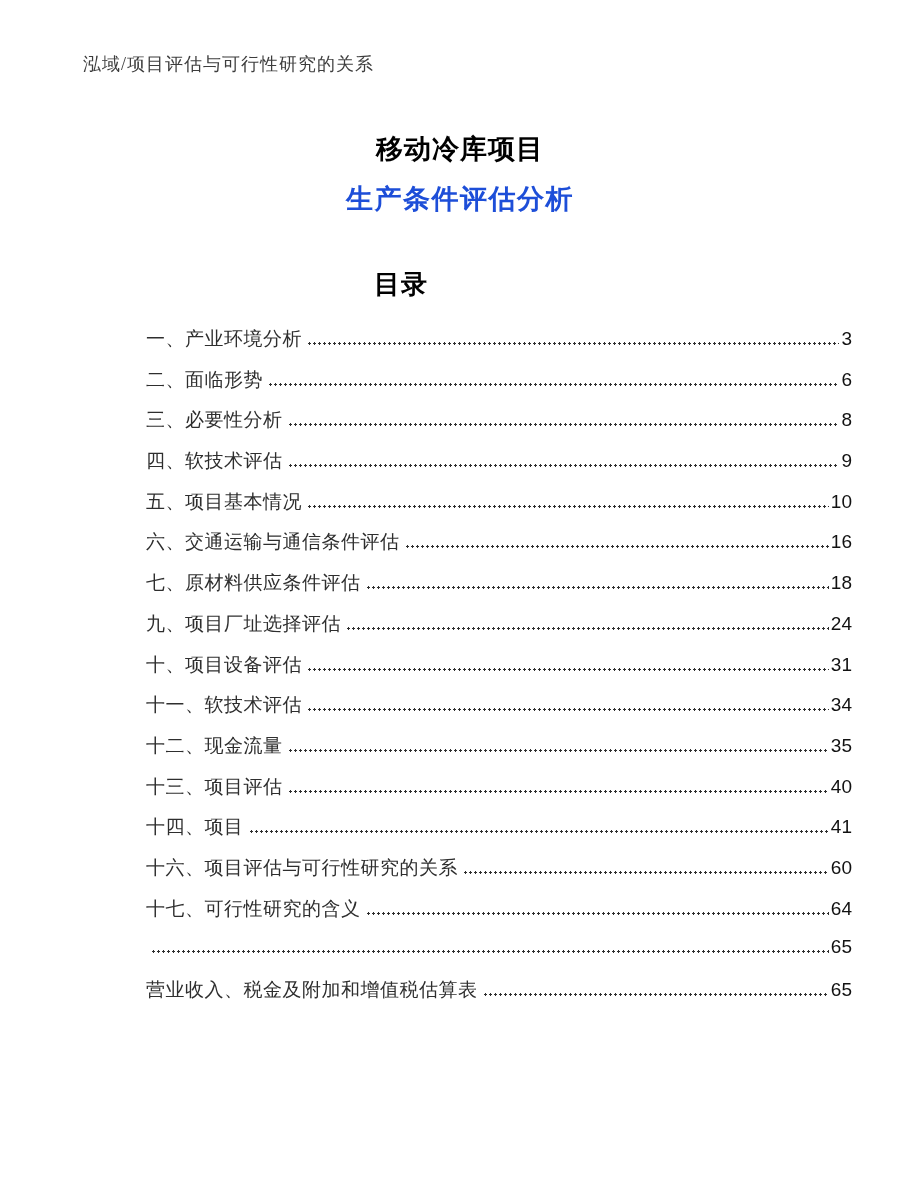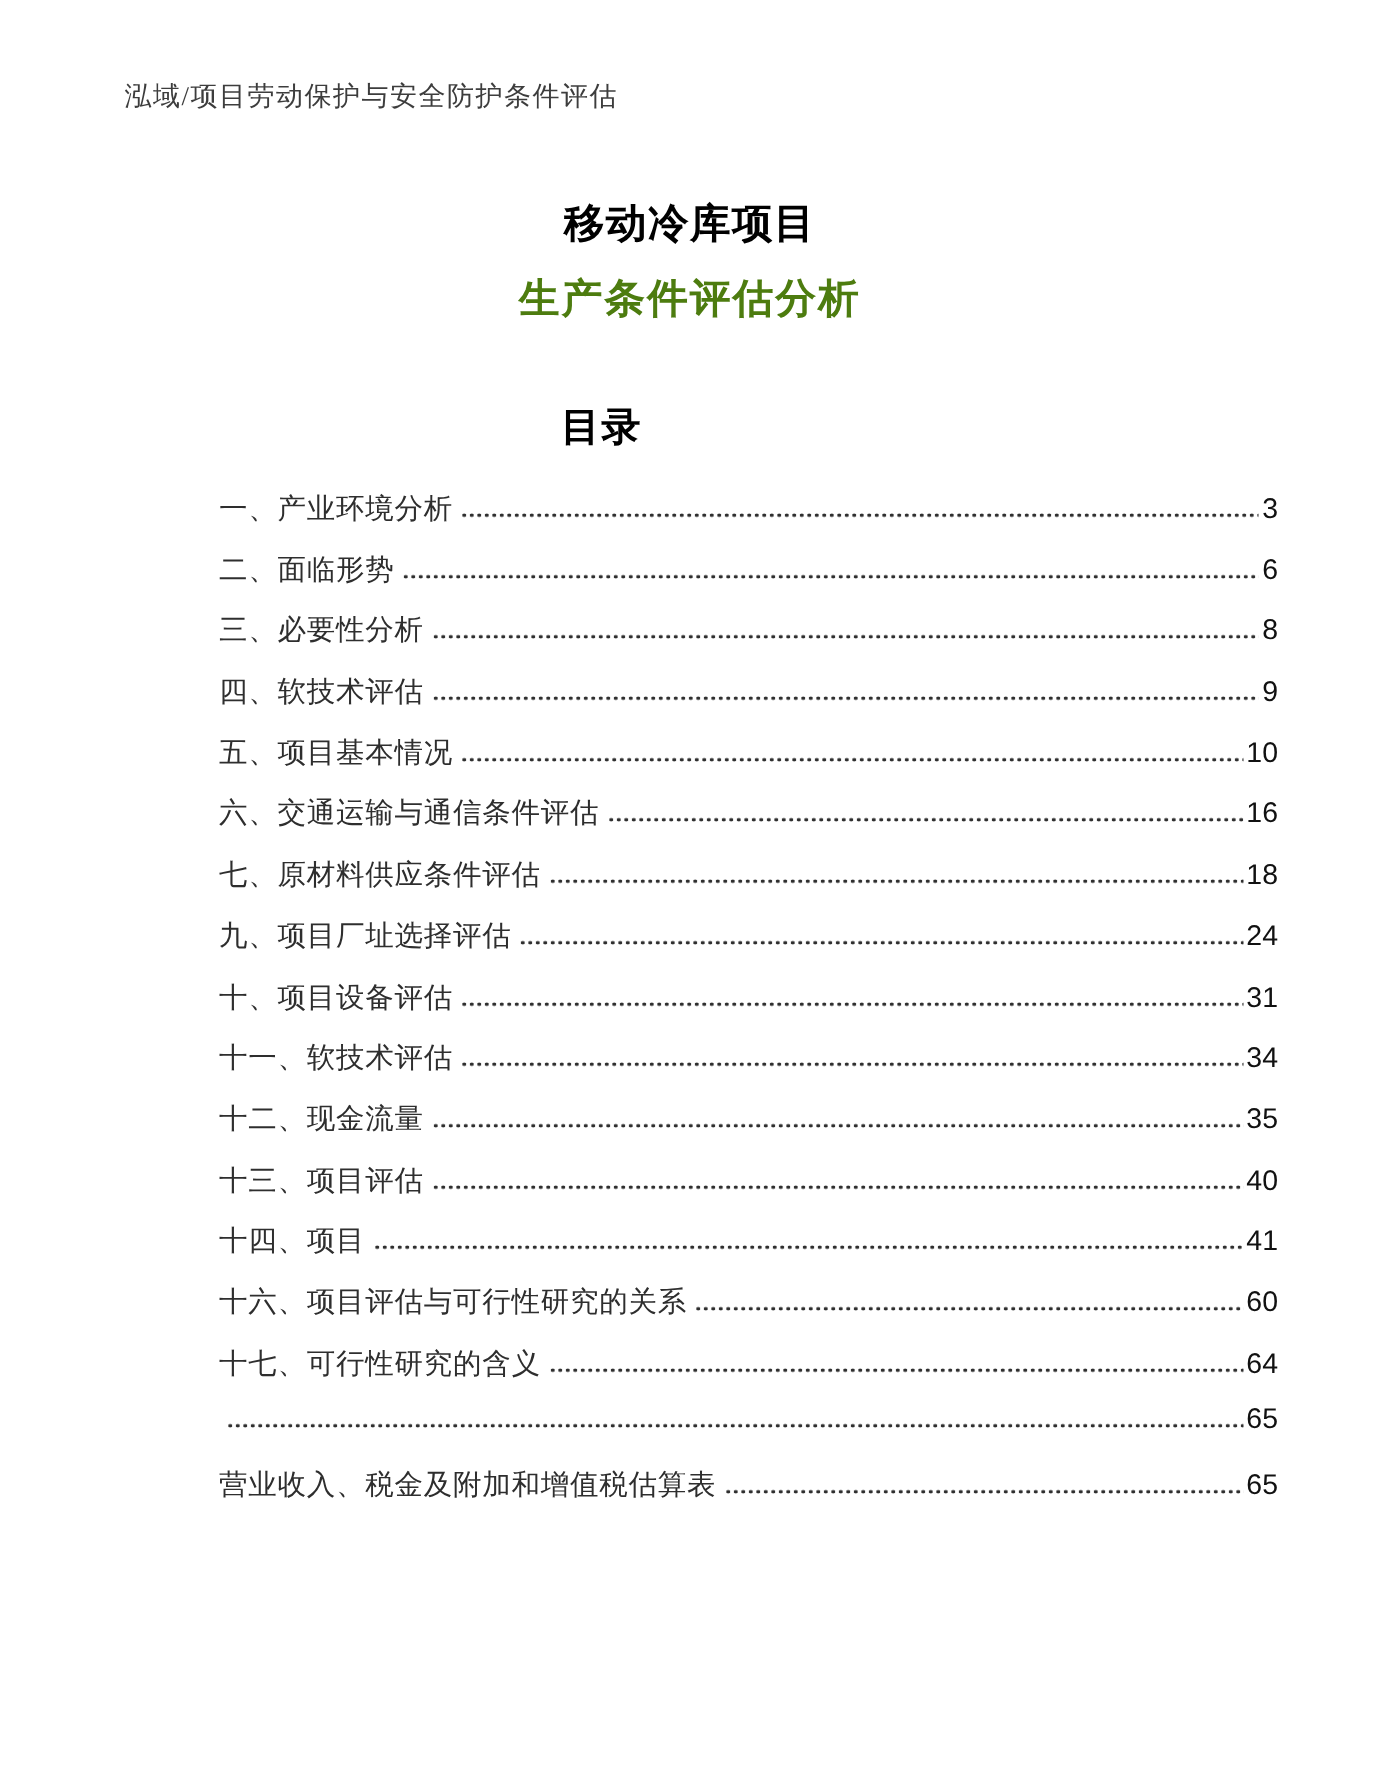--- a/index.html
+++ b/index.html
@@ -33,21 +33,21 @@
     letter-spacing: 1px;
     margin-top: 13px;
   }
   .doc-title-2 {
     position: absolute;
     left: 0; top: 181px; width: 920px;
     text-align: center;
     font-family: Liberation Sans, sans-serif;
     font-weight: 700;
     font-size: 27px;
-    color: #4d7c0f;
+    color: #1d4ed8;
     letter-spacing: 1.5px;
   }
   .toc-heading {
     position: absolute;
     left: 0; top: 267px; width: 788px;
     text-align: center;
     font-family: "Liberation Sans", sans-serif;
     font-weight: 700;
     font-size: 26px;
     color: #000000;
@@ -87,21 +87,21 @@
     font-size: 19px;
     color: #111111;
     white-space: nowrap;
   }
 </style>
 </head>
 <body>
 
 <div class="page">
 
-  <div class="doc-header">泓域/项目劳动保护与安全防护条件评估</div>
+  <div class="doc-header">泓域/项目评估与可行性研究的关系</div>
 
   <div class="doc-title-1">移动冷库项目</div>
 
   <div class="doc-title-2">生产条件评估分析</div>
 
   <div class="toc-heading">目录</div>
 
   <div class="toc-list">
     <div class="toc-row">
       <span class="toc-label">一、产业环境分析</span>

